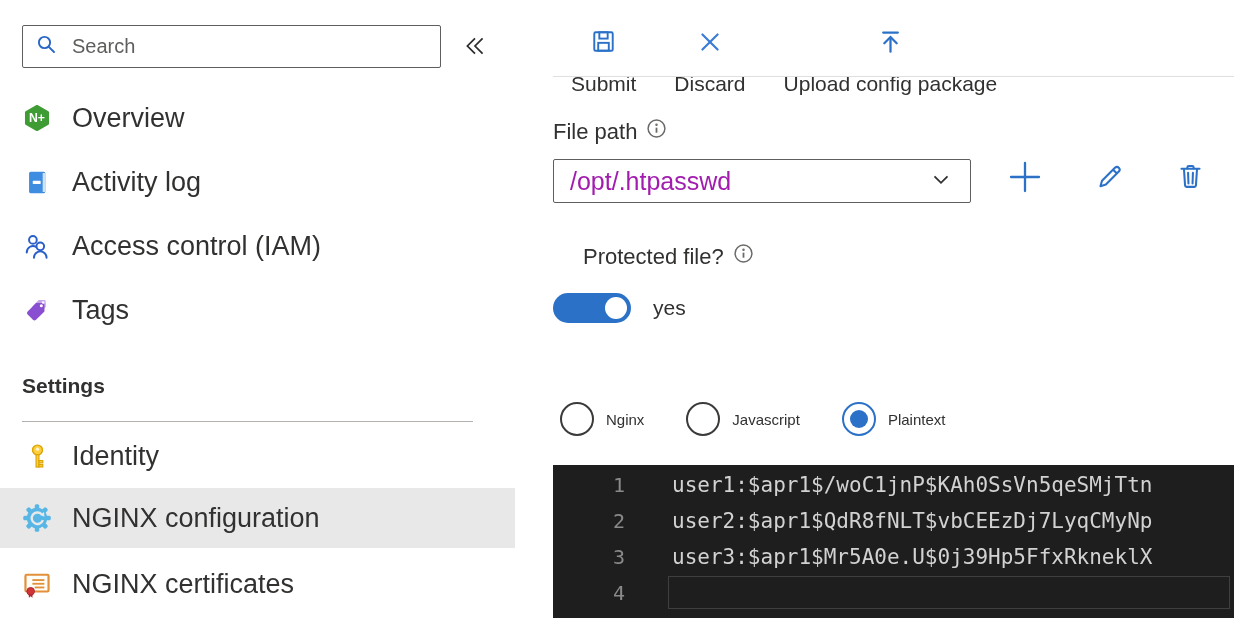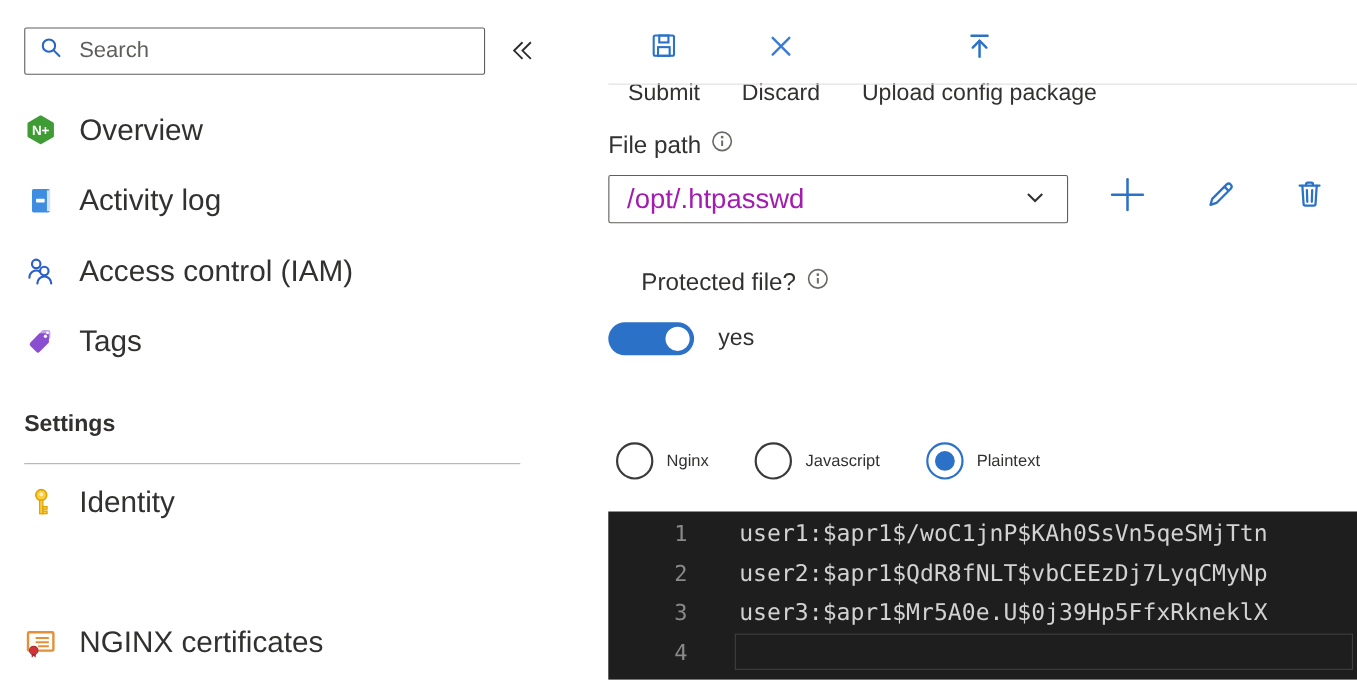--- a/index.html
+++ b/index.html
@@ -147,20 +147,36 @@
             <circle cx="12" cy="6.3" r="4.4" fill="#ffce3f" stroke="#dba400" stroke-width="1.3"></circle>
             <circle cx="12" cy="5.6" r="1.5" fill="#fff3c9"></circle>
             <rect x="10.7" y="10.4" width="2.6" height="11" fill="#ffce3f" stroke="#dba400" stroke-width="1"></rect>
             <rect x="13.3" y="15.6" width="3.4" height="2.1" fill="#ffce3f" stroke="#dba400" stroke-width="1"></rect>
             <rect x="13.3" y="19.2" width="3.4" height="2.1" fill="#ffce3f" stroke="#dba400" stroke-width="1"></rect>
           </svg>
       </span>
       <span class="lbl">Identity</span>
     </div>
 
+    <div class="nav-row selected abs" style="top:488px">
+      <span class="ic">
+        <svg width="30" height="30" viewBox="0 0 24 24">
+            <g fill="#57b6e6">
+              <rect x="10.2" y="1" width="3.6" height="22" rx="1.2"></rect>
+              <rect x="10.2" y="1" width="3.6" height="22" rx="1.2" transform="rotate(45 12 12)"></rect>
+              <rect x="10.2" y="1" width="3.6" height="22" rx="1.2" transform="rotate(90 12 12)"></rect>
+              <rect x="10.2" y="1" width="3.6" height="22" rx="1.2" transform="rotate(135 12 12)"></rect>
+              <circle cx="12" cy="12" r="8.2"></circle>
+            </g>
+            <path d="M15.6 8.9 a4.6 4.6 0 1 0 1.1 4.8" fill="none" stroke="#e8e8e8" stroke-width="1.9"></path>
+            <polygon points="17.6,7.1 17.9,11 14.4,9.5" fill="#e8e8e8"></polygon>
+          </svg>
+      </span>
+      <span class="lbl">NGINX configuration</span>
+    </div>
 
     <div class="nav-row abs" style="top:562px">
       <span class="ic">
         <svg width="30" height="30" viewBox="0 0 26 26">
             <rect x="3" y="5" width="20" height="14.5" rx="1" fill="#fffdf8" stroke="#e2903a" stroke-width="1.9"></rect>
             <line x1="9" y1="9.6" x2="19.4" y2="9.6" stroke="#e2903a" stroke-width="1.6"></line>
             <line x1="9" y1="12.8" x2="19.4" y2="12.8" stroke="#e2903a" stroke-width="1.6"></line>
             <line x1="11" y1="16" x2="19.4" y2="16" stroke="#e2903a" stroke-width="1.6"></line>
             <polygon points="5.6,20 9.4,20 9,25 7.5,23.6 6,25" fill="#b02a30"></polygon>
             <circle cx="7.5" cy="19.3" r="3.3" fill="#d13438" stroke="#a4262c" stroke-width="0.8"></circle>

